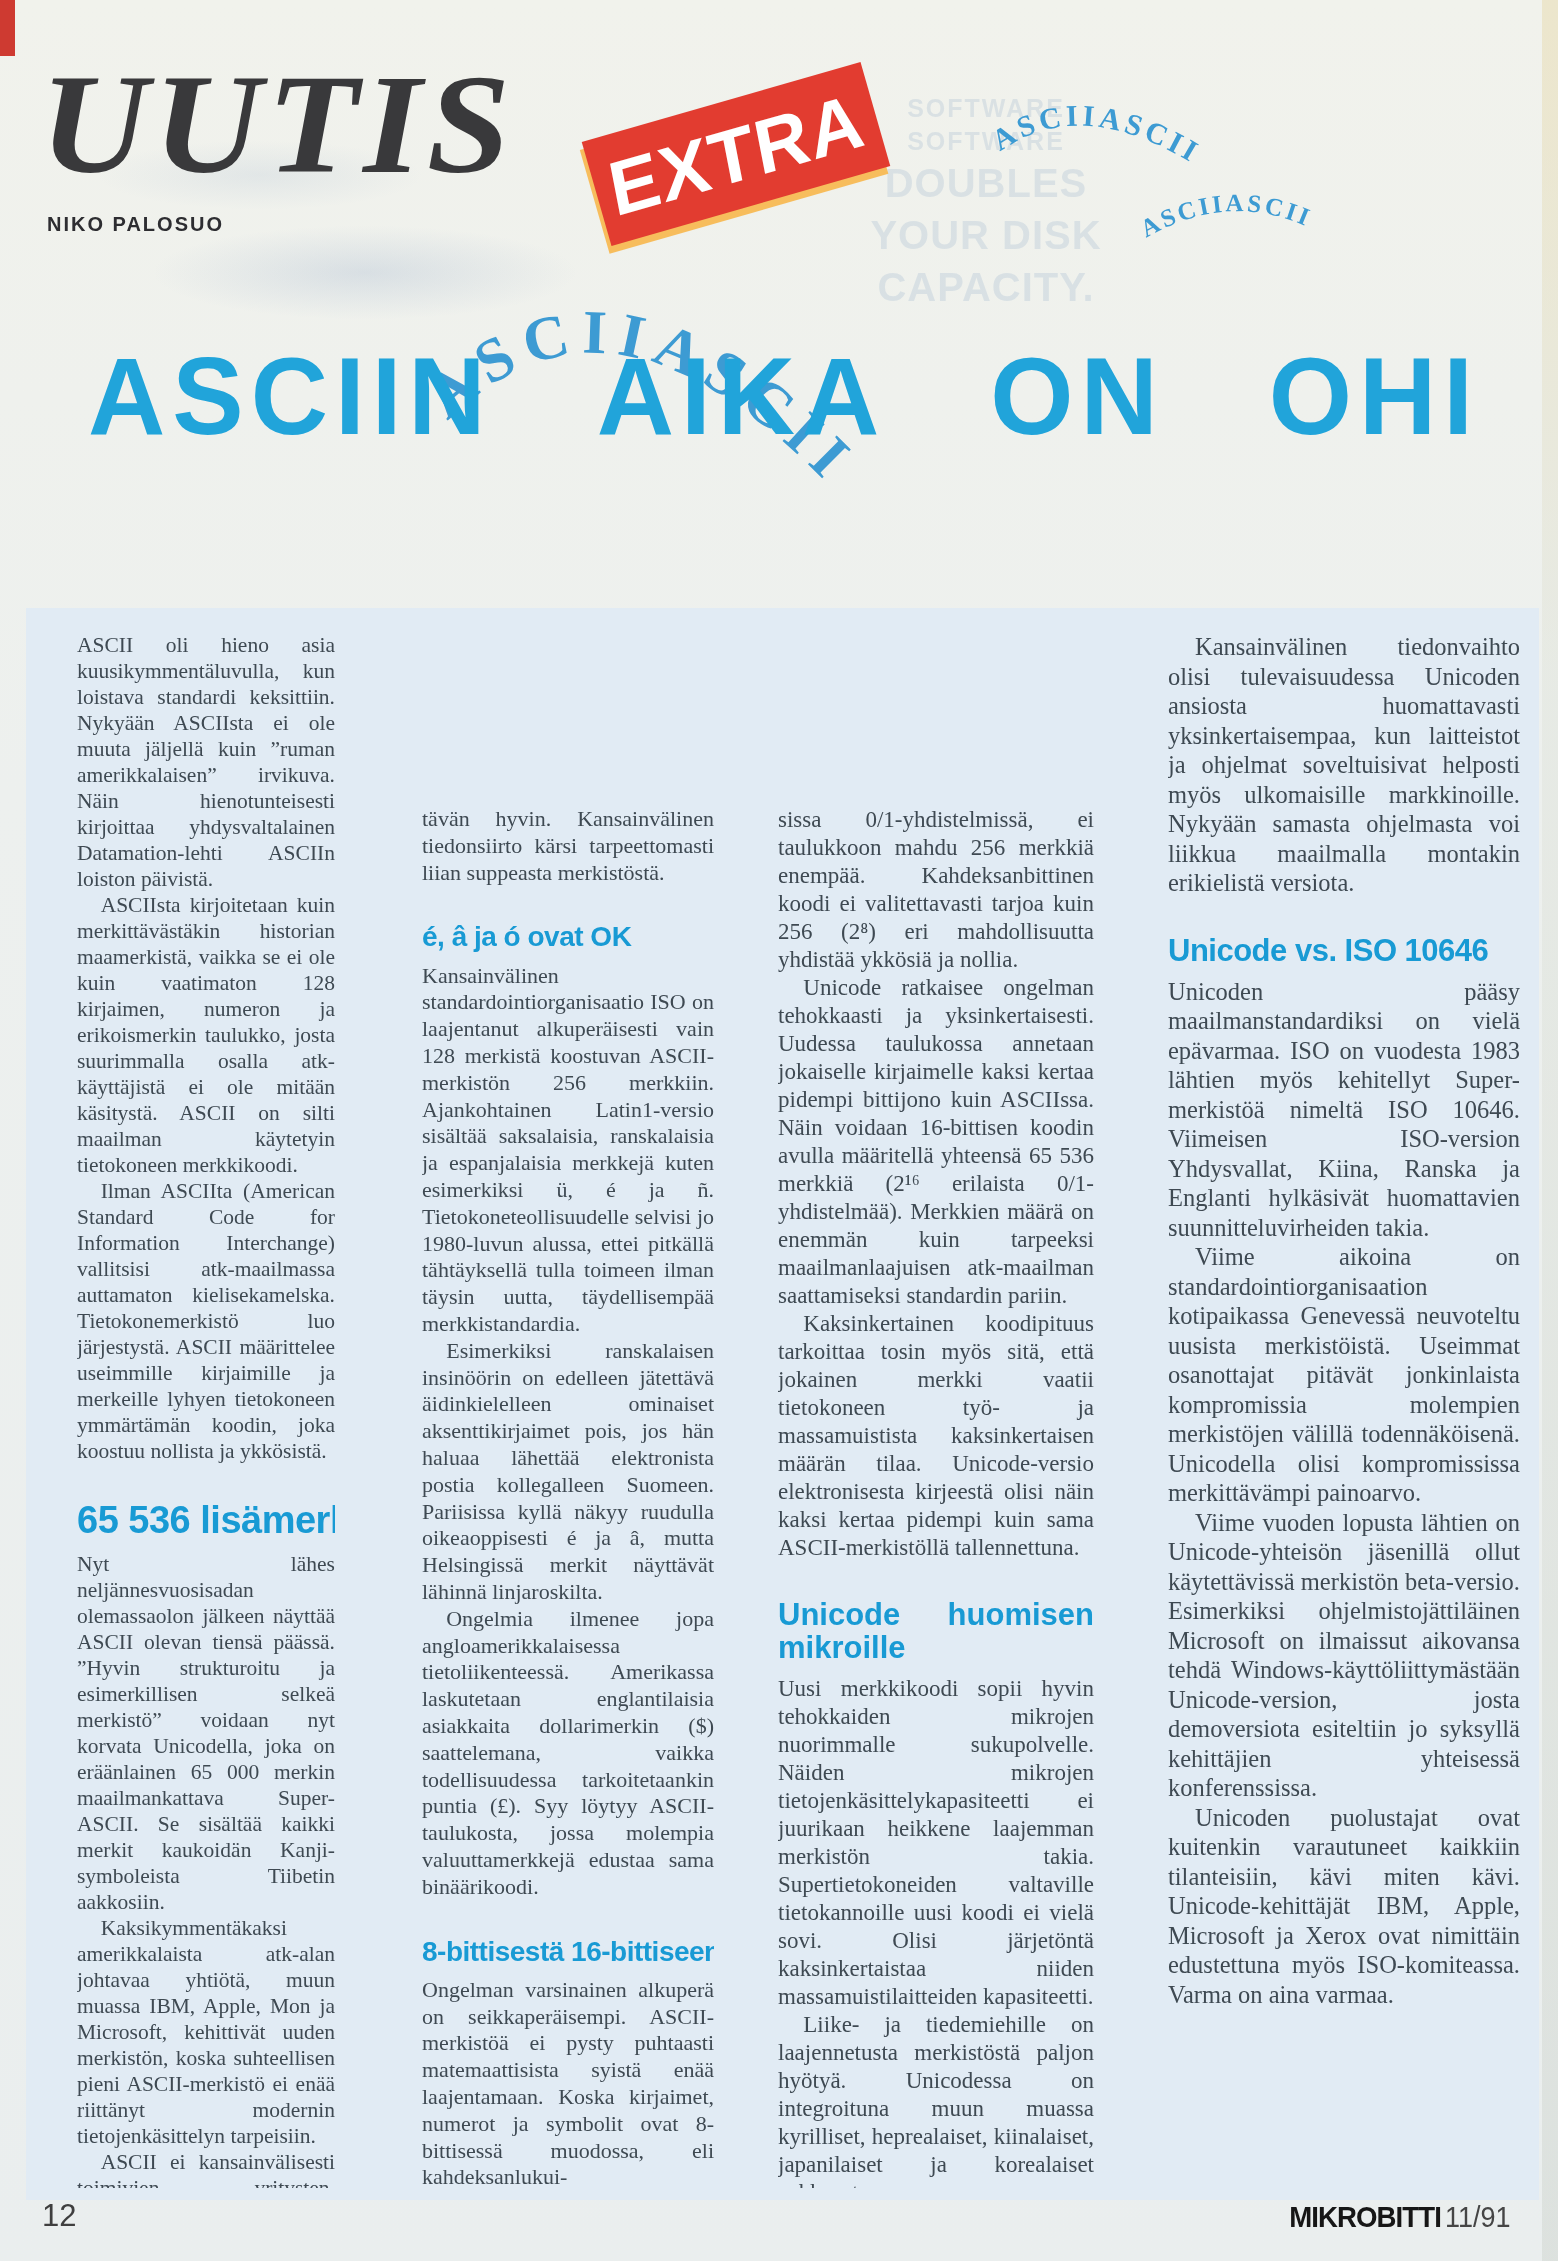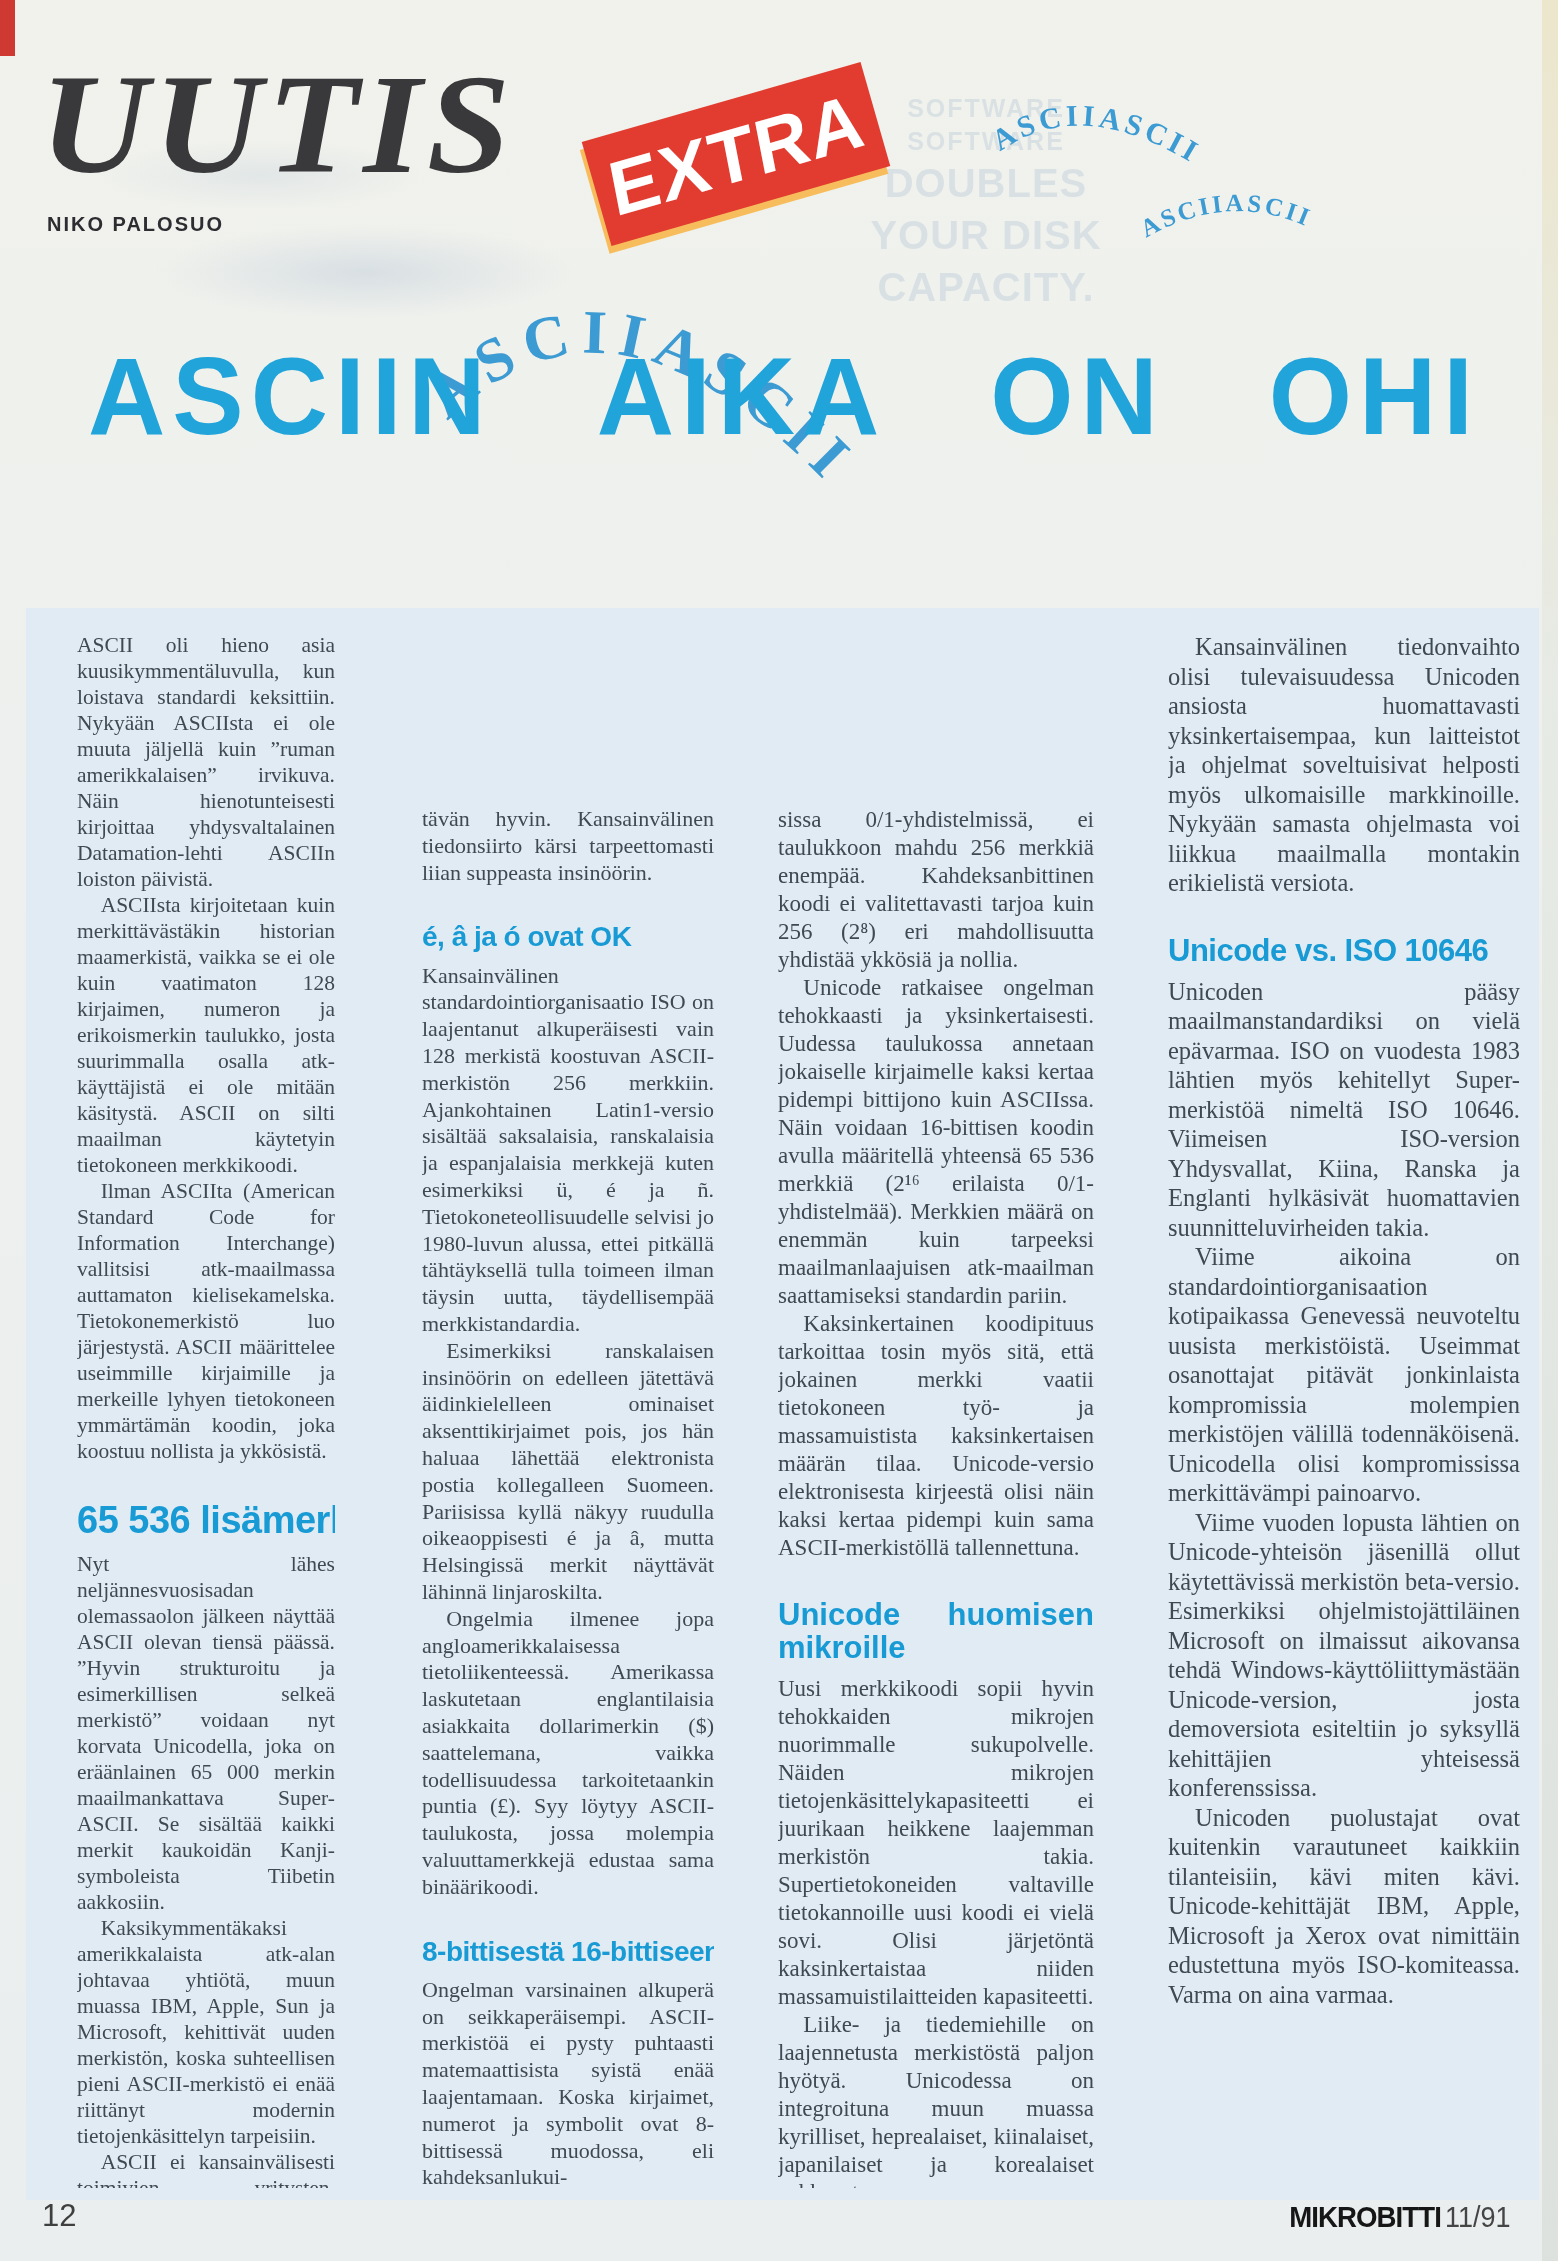--- a/index.html
+++ b/index.html
@@ -114,26 +114,26 @@
     <span>OHI</span>
   </h1>
 
 
   <div class="col col1">
     <p>ASCII oli hieno asia kuusikymmentäluvulla, kun loistava standardi keksittiin. Nykyään ASCIIsta ei ole muuta jäljellä kuin ”ruman amerikkalaisen” irvikuva. Näin hienotunteisesti kirjoittaa yhdysvaltalainen Datamation-lehti ASCIIn loiston päivistä.</p>
     <p class="ind">ASCIIsta kirjoitetaan kuin merkittävästäkin historian maamerkistä, vaikka se ei ole kuin vaatimaton 128 kirjaimen, numeron ja erikoismerkin taulukko, josta suurimmalla osalla atk-käyttäjistä ei ole mitään käsitystä. ASCII on silti maailman käytetyin tietokoneen merkkikoodi.</p>
     <p class="ind">Ilman ASCIIta (American Standard Code for Information Interchange) vallitsisi atk-maailmassa auttamaton kielisekamelska. Tietokonemerkistö luo järjestystä. ASCII määrittelee useimmille kirjaimille ja merkeille lyhyen tietokoneen ymmärtämän koodin, joka koostuu nollista ja ykkösistä.</p>
     <h2>65 536 lisämerkkiä</h2>
     <p>Nyt lähes neljännesvuosisadan olemassaolon jälkeen näyttää ASCII olevan tiensä päässä. ”Hyvin strukturoitu ja esimerkillisen selkeä merkistö” voidaan nyt korvata Unicodella, joka on eräänlainen 65 000 merkin maailmankattava Super-ASCII. Se sisältää kaikki merkit kaukoidän Kanji-symboleista Tiibetin aakkosiin.</p>
-    <p class="ind">Kaksikymmentäkaksi amerikkalaista atk-alan johtavaa yhtiötä, muun muassa IBM, Apple, Sun ja Microsoft, kehittivät uuden merkistön, koska suhteellisen pieni ASCII-merkistö ei enää riittänyt modernin tietojenkäsittelyn tarpeisiin.</p>
+    <p class="ind">Kaksikymmentäkaksi amerikkalaista atk-alan johtavaa yhtiötä, muun muassa IBM, Apple, Mon ja Microsoft, kehittivät uuden merkistön, koska suhteellisen pieni ASCII-merkistö ei enää riittänyt modernin tietojenkäsittelyn tarpeisiin.</p>
     <p class="ind">ASCII ei kansainvälisesti toimivien yritysten, ohjelmistotalojen ja tiedemiesten harmiksi hallitse tärkeitä vieraskieliä riit-</p>
   </div>
 
   <div class="col col2">
-    <p>tävän hyvin. Kansainvälinen tiedonsiirto kärsi tarpeettomasti liian suppeasta insinöörin.</p>
+    <p>tävän hyvin. Kansainvälinen tiedonsiirto kärsi tarpeettomasti liian suppeasta merkistöstä.</p>
     <h2>é, â ja ó ovat OK</h2>
     <p>Kansainvälinen standardointiorganisaatio ISO on laajentanut alkuperäisesti vain 128 merkistä koostuvan ASCII-merkistön 256 merkkiin. Ajankohtainen Latin1-versio sisältää saksalaisia, ranskalaisia ja espanjalaisia merkkejä kuten esimerkiksi ü, é ja ñ. Tietokoneteollisuudelle selvisi jo 1980-luvun alussa, ettei pitkällä tähtäyksellä tulla toimeen ilman täysin uutta, täydellisempää merkkistandardia.</p>
     <p class="ind">Esimerkiksi ranskalaisen insinöörin on edelleen jätettävä äidinkielelleen ominaiset aksenttikirjaimet pois, jos hän haluaa lähettää elektronista postia kollegalleen Suomeen. Pariisissa kyllä näkyy ruudulla oikeaoppisesti é ja â, mutta Helsingissä merkit näyttävät lähinnä linjaroskilta.</p>
     <p class="ind">Ongelmia ilmenee jopa angloamerikkalaisessa tietoliikenteessä. Amerikassa laskutetaan englantilaisia asiakkaita dollarimerkin ($) saattelemana, vaikka todellisuudessa tarkoitetaankin puntia (£). Syy löytyy ASCII-taulukosta, jossa molempia valuuttamerkkejä edustaa sama binäärikoodi.</p>
     <h2>8-bittisestä 16-bittiseen</h2>
     <p>Ongelman varsinainen alkuperä on seikkaperäisempi. ASCII-merkistöä ei pysty puhtaasti matemaattisista syistä enää laajentamaan. Koska kirjaimet, numerot ja symbolit ovat 8-bittisessä muodossa, eli kahdeksanlukui-</p>
   </div>
 
   <div class="col col3">
     <p>sissa 0/1-yhdistelmissä, ei taulukkoon mahdu 256 merkkiä enempää. Kahdeksanbittinen koodi ei valitettavasti tarjoa kuin 256 (2⁸) eri mahdollisuutta yhdistää ykkösiä ja nollia.</p>

